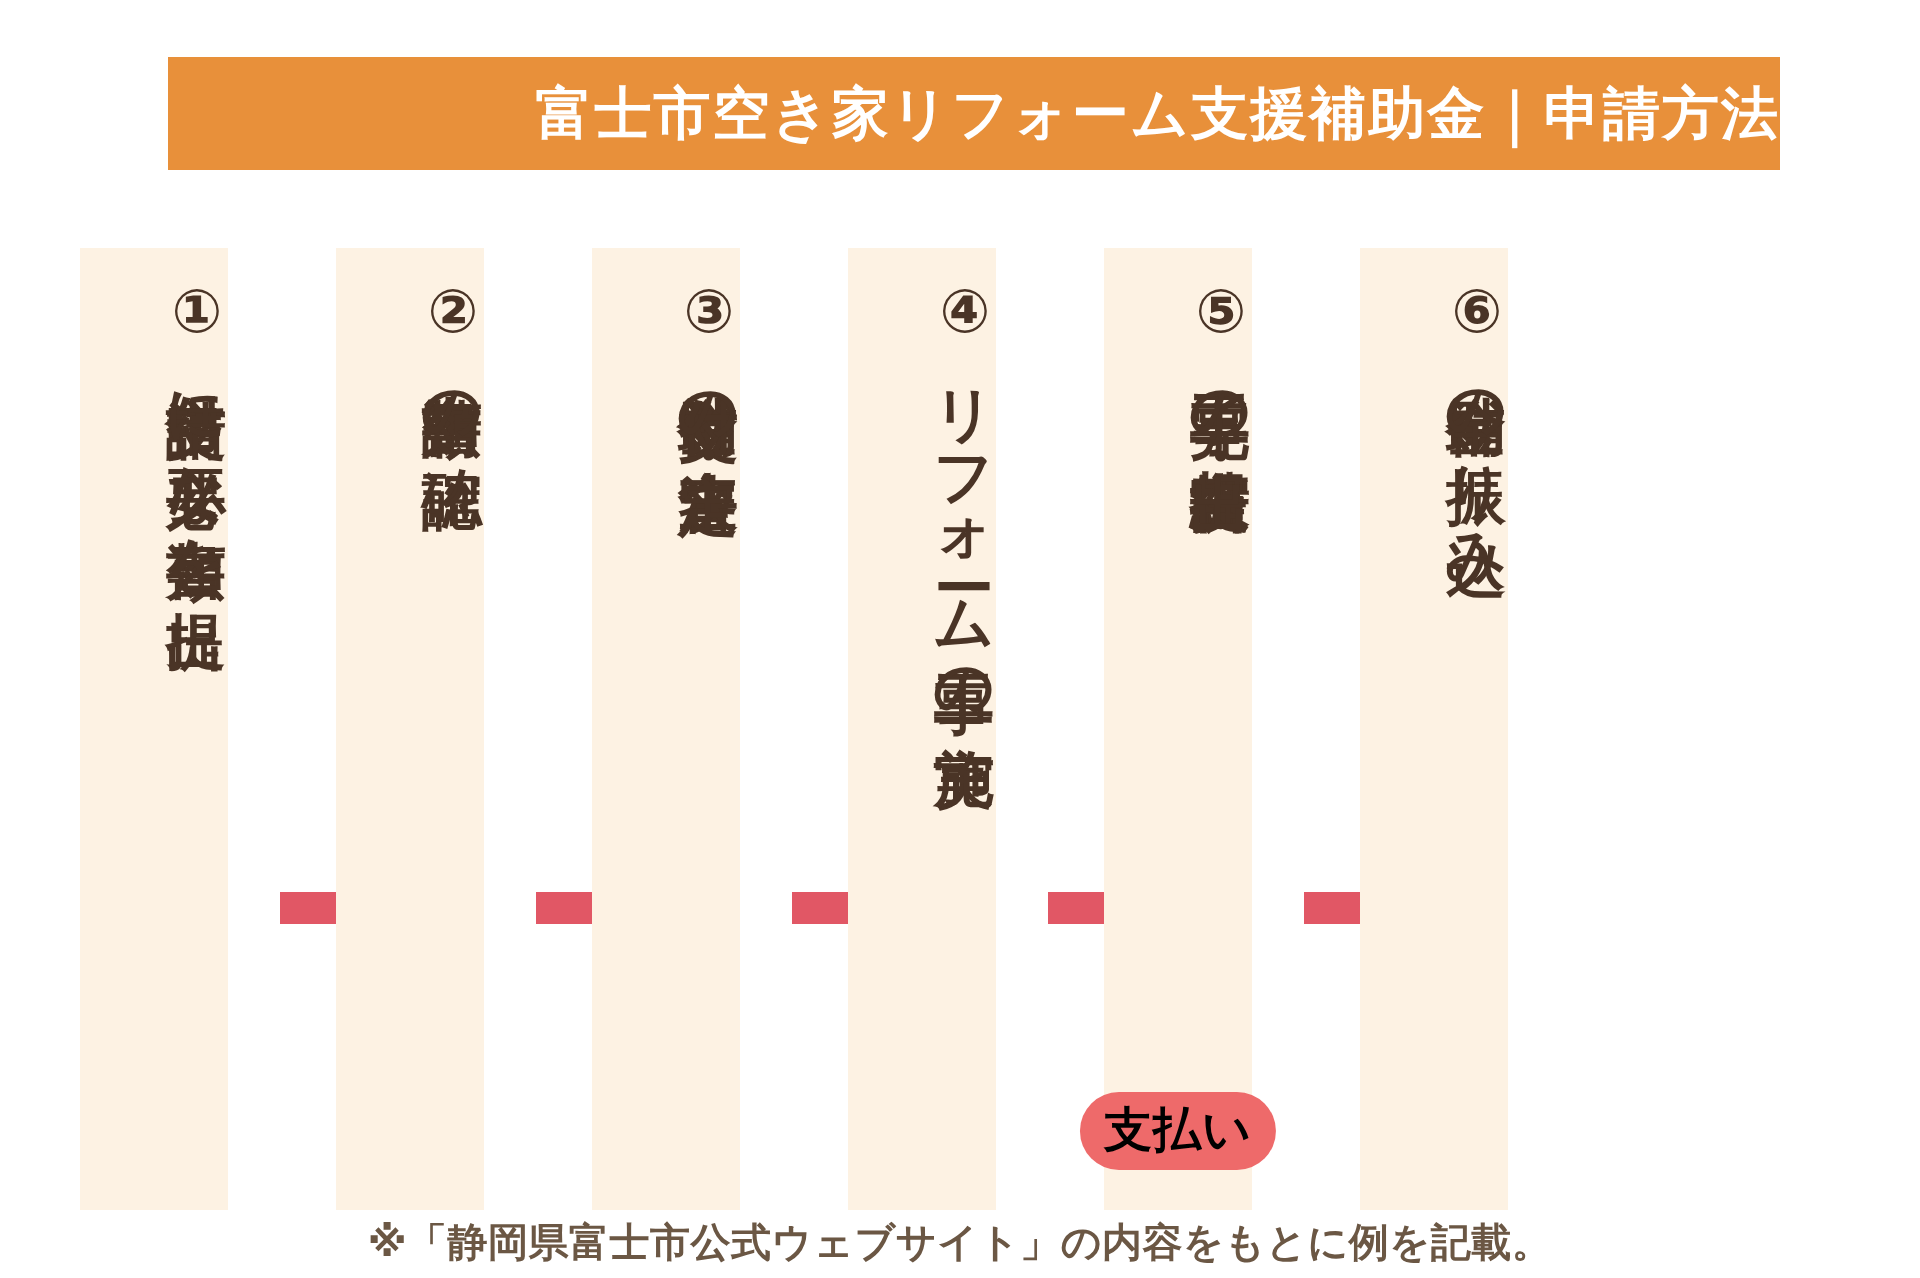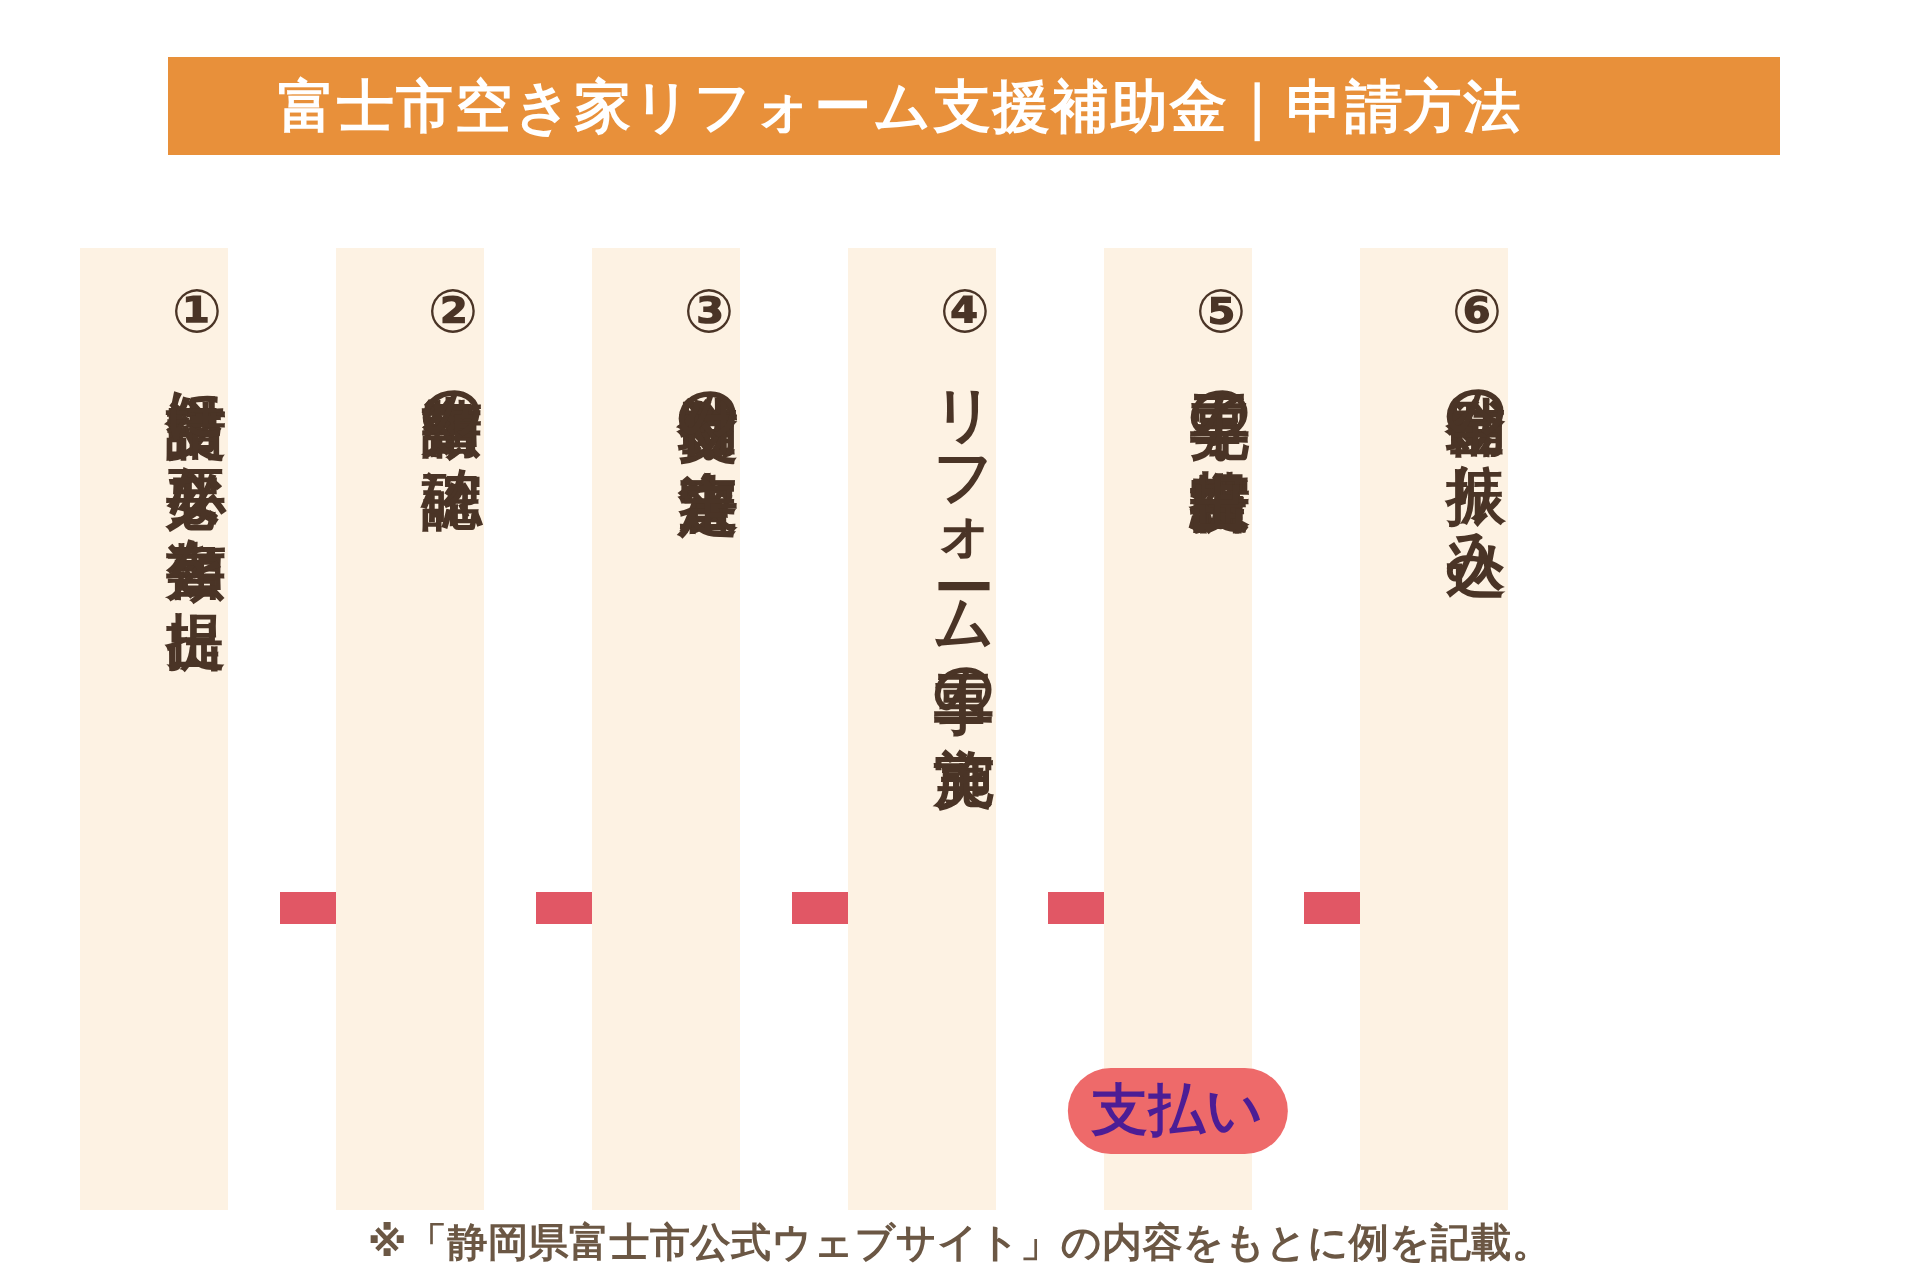--- a/index.html
+++ b/index.html
@@ -21,25 +21,25 @@
     height: 1278px;
     background: #ffffff;
   }
 
   
   .header-banner {
     position: absolute;
     left: 168px;
     top: 57px;
     width: 1612px;
-    height: 98px;
+    height: 113px;
     background: #E8903A;
     display: flex;
     align-items: center;
-    justify-content: flex-start;
+    justify-content: flex-end;
     box-sizing: border-box;
     padding-left: 110px;
   }
   .header-title {
     color: #ffffff;
     font-size: 57px;
     font-weight: bold;
     letter-spacing: 2px;
     line-height: 1;
     white-space: nowrap;
@@ -83,26 +83,26 @@
     letter-spacing: 1px;
     font-family: "Liberation Sans", "DejaVu Sans", sans-serif;
     white-space: nowrap;
     -webkit-font-smoothing: antialiased;
   }
 
   .badge {
     position: absolute;
     left: 50%;
     transform: translateX(-50%);
-    bottom: 56px;
+    bottom: 40px;
     background: #EE6A6A;
-    color: #4c1d95;
+    color: #000000;
     border-radius: 999px;
     padding: 14px 24px 16px 24px;
-    font-size: 56px;
+    font-size: 48px;
     font-weight: bold;
     line-height: 1;
     white-space: nowrap;
     letter-spacing: 1px;
     font-family: "Liberation Sans", "DejaVu Sans", sans-serif;
   }
 
   
   .arrow {
     position: absolute;

